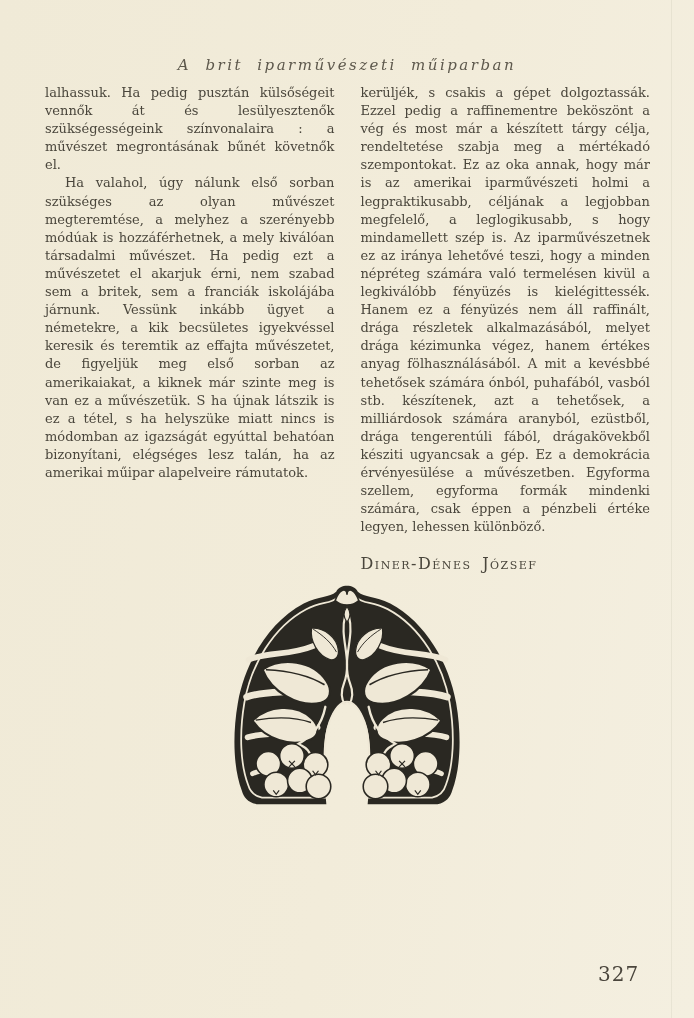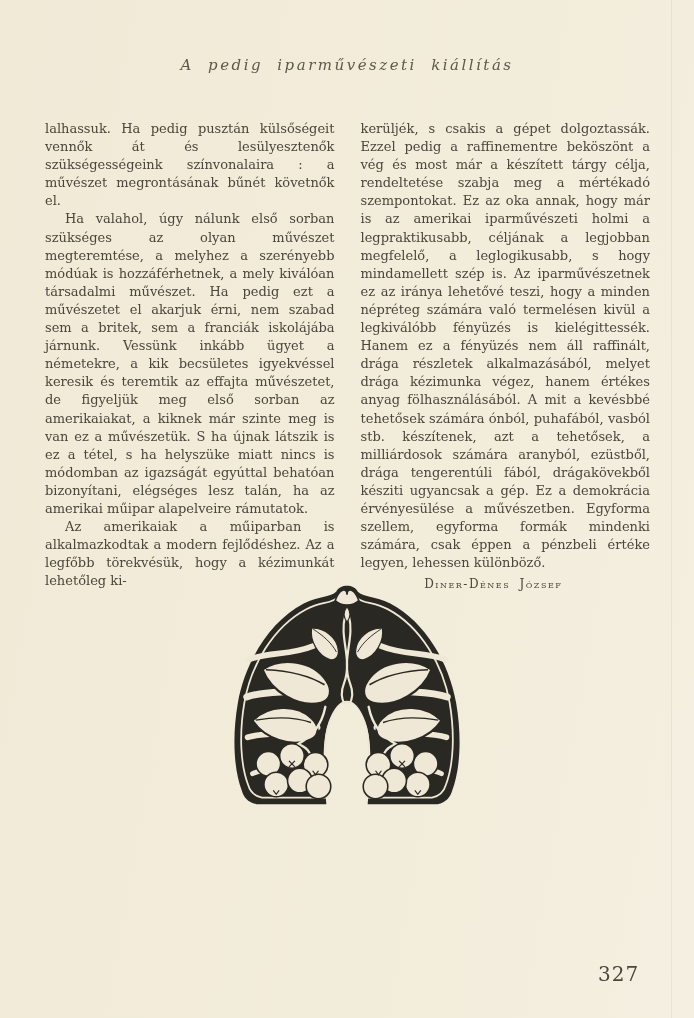--- a/index.html
+++ b/index.html
@@ -28,50 +28,49 @@
     display:flex;gap:26px;
   }
   .col{flex:1;}
   .col p{
     margin:0;
     font-size:13px;line-height:18.1px;
     text-align:justify;
     color:#4a463c;
     text-indent:20px;
   }
-  .col p.noindent{text-indent:0;margin-top:36px;}
+  .col p.noindent{text-indent:0;}
   .signature{
-    margin-top:5px;margin-right:24px;
-    text-align:center;
+    margin-top:18px;margin-right:24px;
+    text-align:left;
     font-variant:small-caps;
-    font-size:12px;letter-spacing:1.5px;word-spacing:4px;
+    font-size:16px;letter-spacing:1.5px;word-spacing:4px;
     color:#4a463c;
   }
   .illustration{
     position:absolute;top:576px;left:50%;
     transform:translateX(-50%);
     width:236px;height:240px;
   }
   .page-number{
     position:absolute;top:962px;left:598px;
     font-size:20px;letter-spacing:1px;color:#4a453c;
   }
 </style>
 </head>
 <body>
 
 <div class="page">
 
-  <div class="running-head">A pedig iparművészeti kiállítás</div>
+  <div class="running-head">A brit iparművészeti műiparban</div>
 
   <div class="columns">
     <div class="col">
       <p class="noindent">lalhassuk. Ha pedig pusztán külsőségeit vennők át és lesülyesztenők szükségességeink színvonalaira : a művészet megrontásának bűnét követnők el.</p>
       <p>Ha valahol, úgy nálunk első sorban szükséges az olyan művészet megteremtése, a melyhez a szerényebb módúak is hozzáférhetnek, a mely kiválóan társadalmi művészet. Ha pedig ezt a művészetet el akarjuk érni, nem szabad sem a britek, sem a franciák iskolájába járnunk. Vessünk inkább ügyet a németekre, a kik becsületes igyekvéssel keresik és teremtik az effajta művészetet, de figyeljük meg első sorban az amerikaiakat, a kiknek már szinte meg is van ez a művészetük. S ha újnak látszik is ez a tétel, s ha helyszüke miatt nincs is módomban az igazságát egyúttal behatóan bizonyítani, elégséges lesz talán, ha az amerikai műipar alapelveire rámutatok.</p>
-      <p>Az amerikaiak a műiparban is alkalmazkodtak a modern fejlődéshez. Az a legfőbb törekvésük, hogy a kézimunkát lehetőleg ki-</p>
     </div>
     <div class="col">
       <p class="noindent">kerüljék, s csakis a gépet dolgoztassák. Ezzel pedig a raffinementre beköszönt a vég és most már a készített tárgy célja, rendeltetése szabja meg a mértékadó szempontokat. Ez az oka annak, hogy már is az amerikai iparművészeti holmi a legpraktikusabb, céljának a legjobban megfelelő, a leglogikusabb, s hogy mindamellett szép is. Az iparművészetnek ez az iránya lehetővé teszi, hogy a minden népréteg számára való termelésen kivül a legkiválóbb fényüzés is kielégittessék. Hanem ez a fényüzés nem áll raffinált, drága részletek alkalmazásából, melyet drága kézimunka végez, hanem értékes anyag fölhasználásából. A mit a kevésbbé tehetősek számára ónból, puhafából, vasból stb. készítenek, azt a tehetősek, a milliárdosok számára aranyból, ezüstből, drága tengerentúli fából, drágakövekből késziti ugyancsak a gép. Ez a demokrácia érvényesülése a művészetben. Egyforma szellem, egyforma formák mindenki számára, csak éppen a pénzbeli értéke legyen, lehessen különböző.</p>
       <div class="signature">Diner-Dénes József</div>
     </div>
   </div>
 
   <div class="illustration">
     <svg width="236" height="240" viewBox="0 0 240 242">
       <defs>

